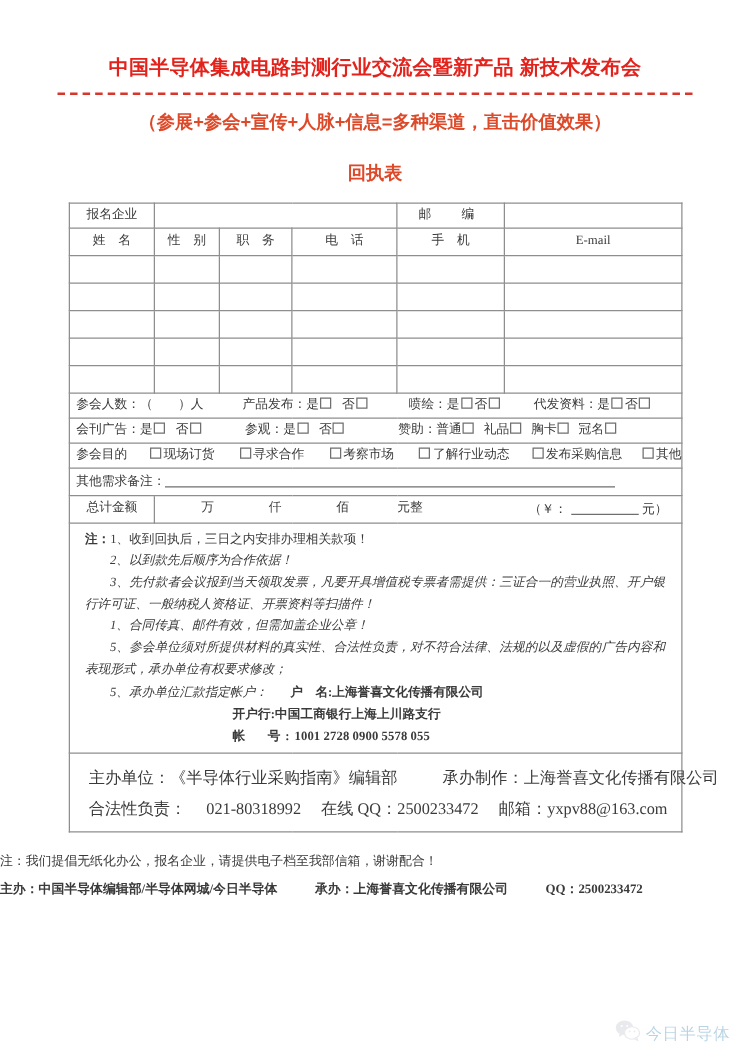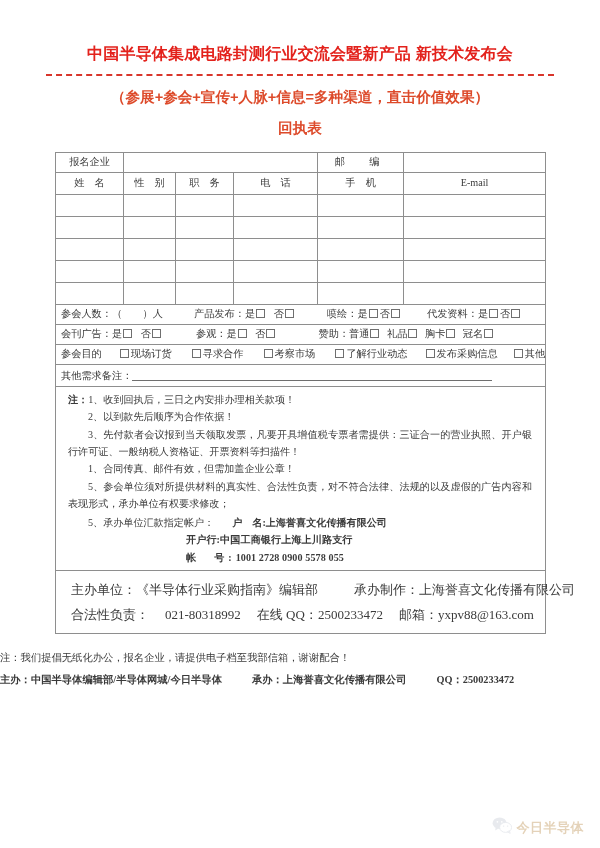--- a/index.html
+++ b/index.html
@@ -43,21 +43,21 @@
   }
   .title-sub {
     margin-top: 12px;
     font-family: "Liberation Sans", "DejaVu Sans", sans-serif;
     font-weight: bold;
     font-size: 14.6px;
     color: #dd4a2a;
     white-space: nowrap;
   }
   .title-sub2 {
-    margin-top: 12px;
+    margin-top: 22px;
     font-family: Liberation Sans, sans-serif;
     font-weight: bold;
     font-size: 14.6px;
     color: #dd4a2a;
   }
 
   
   .form-wrap {
     margin: 14px auto 0 auto;
     width: 490px;
@@ -128,21 +128,21 @@
   
   .notes {
     font-size: 10.1px;
     line-height: 1.72;
     color: #3a3a3a;
     padding: 4px 8px 3px 7px;
     text-align: justify;
   }
   .notes .n-first { text-indent: 0; }
   .notes p { margin: 0; }
-  .notes .ind { text-indent: 20px; }
+  .notes .ind { text-indent: 20px; font-style: italic; }
   .notes .lbl-b { font-weight: bold; }
   .bank {
     margin-top: 1px;
   }
   .bank-line {
     display: block;
     padding-left: 118px;
     font-weight: bold;
     line-height: 1.78;
     letter-spacing: 0.1px;
@@ -176,23 +176,22 @@
     right: 16px;
     bottom: 10px;
     display: flex;
     align-items: center;
     gap: 5px;
     opacity: 0.28;
   }
   .watermark .wm-text {
     font-family: "Liberation Sans", "DejaVu Sans", sans-serif;
     font-size: 13px;
-    color: #a16207;
+    color: #0369a1;
     letter-spacing: 0.5px;
-    font-weight: bold;
   }
 </style>
 </head>
 <body>
 
 <div class="page">
 
   <div class="title-block">
     <div class="title-main">中国半导体集成电路封测行业交流会暨新产品 新技术发布会</div>
     <div class="dashed-rule"></div>
@@ -315,20 +314,33 @@
           <span class="cb"></span><span>其他</span>
         </td>
       </tr>
 
       <tr class="rowtall">
         <td class="optrow" colspan="6">
           <span>其他需求备注：</span><span class="memo-line" style="width:360px"></span>
         </td>
       </tr>
 
+      <tr class="rowtall">
+        <td class="lbl">总计金额</td>
+        <td colspan="5" class="amt">
+          <div class="amt-inner">
+            <div class="amt-units">
+              <span>万</span><span>仟</span><span>佰</span><span>元整</span>
+            </div>
+            <div class="amt-y">
+              <span>（￥：</span><span class="u-line"></span><span>元）</span>
+            </div>
+          </div>
+        </td>
+      </tr>
 
       <tr>
         <td colspan="6">
           <div class="notes">
             <p class="n-first"><span class="lbl-b">注：</span><span>1、收到回执后，三日之内安排办理相关款项！</span></p>
             <p class="ind">2、以到款先后顺序为合作依据！</p>
             <p class="ind">3、先付款者会议报到当天领取发票，凡要开具增值税专票者需提供：三证合一的营业执照、开户银行许可证、一般纳税人资格证、开票资料等扫描件！</p>
             <p class="ind">1、合同传真、邮件有效，但需加盖企业公章！</p>
             <p class="ind">5、参会单位须对所提供材料的真实性、合法性负责，对不符合法律、法规的以及虚假的广告内容和表现形式，承办单位有权要求修改；</p>
             <div class="bank">

